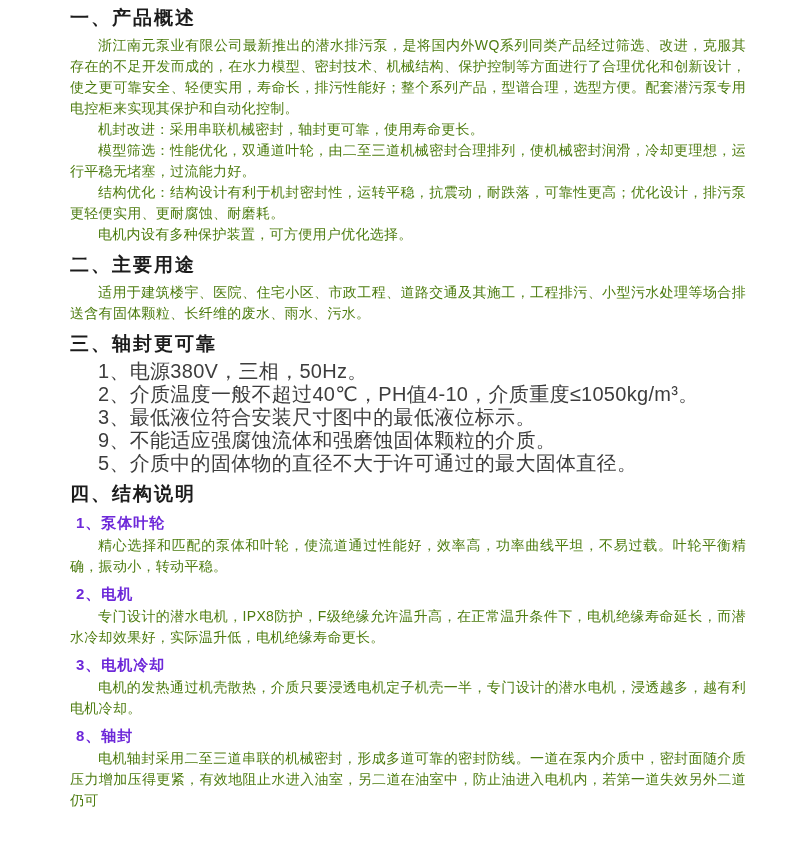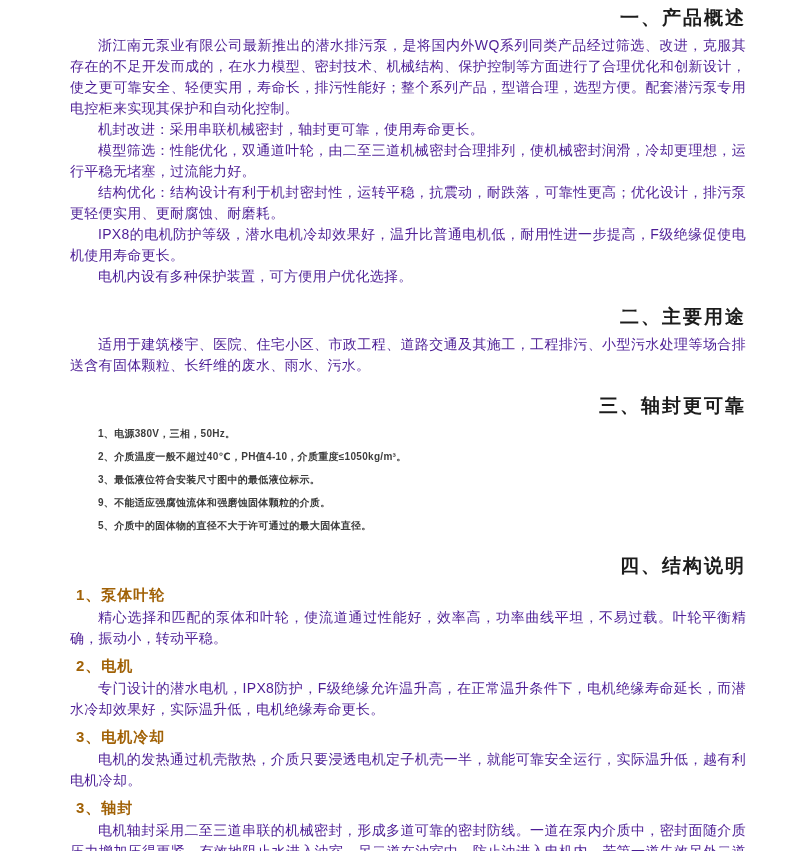--- a/index.html
+++ b/index.html
@@ -15,74 +15,71 @@
     color: #3d3d3d;
   }
   .page {
     box-sizing: border-box;
     width: 800px;
     height: 851px;
     padding: 6px 54px 0 70px;
     overflow: hidden;
   }
   .sec { margin: 0; }
-  .sec + .sec { margin-top: 18px; }
+  .sec + .sec { margin-top: 8px; }
   .sec-title {
     font-size: 19px;
     line-height: 24px;
     font-weight: bold;
     color: #1c1c1c;
     letter-spacing: 2px;
     margin: 0 0 5px 0;
-    text-align: right;
   }
   .para {
     margin: 0;
     font-size: 14px;
     line-height: 21px;
     text-indent: 2em;
     text-align: justify;
     letter-spacing: 0.3px;
-    color: #4c1d95;
+    color: #4d7c0f;
   }
   .cond-list {
     list-style: none;
     margin: 3px 0 0 0;
     padding: 0 0 0 28px;
   }
   .cond-list li {
-    font-size: 10px;
+    font-size: 20px;
     line-height: 21px;
     margin-bottom: 2px;
     letter-spacing: 0.3px;
-    font-weight: bold;
   }
   .subsec { margin-top: 7px; }
   .subsec-title {
     font-size: 15px;
     line-height: 20px;
     font-weight: bold;
-    color: #a16207;
+    color: #6d28d9;
     margin: 0 0 2px 0;
     padding-left: 6px;
     letter-spacing: 1px;
   }
 </style>
 </head>
 <body>
 
 <div class="page">
 
   <section class="sec">
     <h2 class="sec-title">一、产品概述</h2>
     <p class="para">浙江南元泵业有限公司最新推出的潜水排污泵，是将国内外WQ系列同类产品经过筛选、改进，克服其存在的不足开发而成的，在水力模型、密封技术、机械结构、保护控制等方面进行了合理优化和创新设计，使之更可靠安全、轻便实用，寿命长，排污性能好；整个系列产品，型谱合理，选型方便。配套潜污泵专用电控柜来实现其保护和自动化控制。</p>
     <p class="para">机封改进：采用串联机械密封，轴封更可靠，使用寿命更长。</p>
     <p class="para">模型筛选：性能优化，双通道叶轮，由二至三道机械密封合理排列，使机械密封润滑，冷却更理想，运行平稳无堵塞，过流能力好。</p>
     <p class="para">结构优化：结构设计有利于机封密封性，运转平稳，抗震动，耐跌落，可靠性更高；优化设计，排污泵更轻便实用、更耐腐蚀、耐磨耗。</p>
-    <p class="para">IPX8的电机防护等级，潜水电机冷却效果好，温升比普通电机低，耐用性进一步提高，F级绝缘促使电机使用寿命更长。</p>
     <p class="para">电机内设有多种保护装置，可方便用户优化选择。</p>
   </section>
 
   <section class="sec">
     <h2 class="sec-title">二、主要用途</h2>
     <p class="para">适用于建筑楼宇、医院、住宅小区、市政工程、道路交通及其施工，工程排污、小型污水处理等场合排送含有固体颗粒、长纤维的废水、雨水、污水。</p>
   </section>
 
   <section class="sec">
     <h2 class="sec-title">三、轴封更可靠</h2>
@@ -103,22 +100,22 @@
       <p class="para">精心选择和匹配的泵体和叶轮，使流道通过性能好，效率高，功率曲线平坦，不易过载。叶轮平衡精确，振动小，转动平稳。</p>
     </div>
 
     <div class="subsec">
       <h3 class="subsec-title">2、电机</h3>
       <p class="para">专门设计的潜水电机，IPX8防护，F级绝缘允许温升高，在正常温升条件下，电机绝缘寿命延长，而潜水冷却效果好，实际温升低，电机绝缘寿命更长。</p>
     </div>
 
     <div class="subsec">
       <h3 class="subsec-title">3、电机冷却</h3>
-      <p class="para">电机的发热通过机壳散热，介质只要浸透电机定子机壳一半，就能可靠安全运行，实际温升低，越有利电机冷却。</p>
+      <p class="para">电机的发热通过机壳散热，介质只要浸透电机定子机壳一半，专门设计的潜水电机，浸透越多，越有利电机冷却。</p>
     </div>
 
     <div class="subsec">
-      <h3 class="subsec-title">3、轴封</h3>
+      <h3 class="subsec-title">8、轴封</h3>
       <p class="para">电机轴封采用二至三道串联的机械密封，形成多道可靠的密封防线。一道在泵内介质中，密封面随介质压力增加压得更紧，有效地阻止水进入油室，另二道在油室中，防止油进入电机内，若第一道失效另外二道仍可</p>
     </div>
   </section>
 
 </div>
 
 </body></html>

